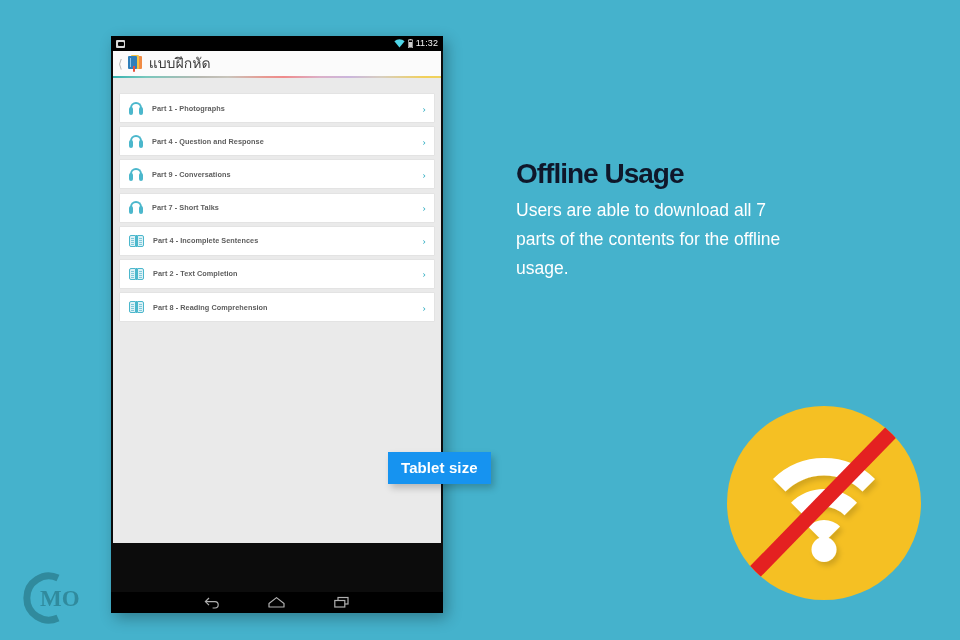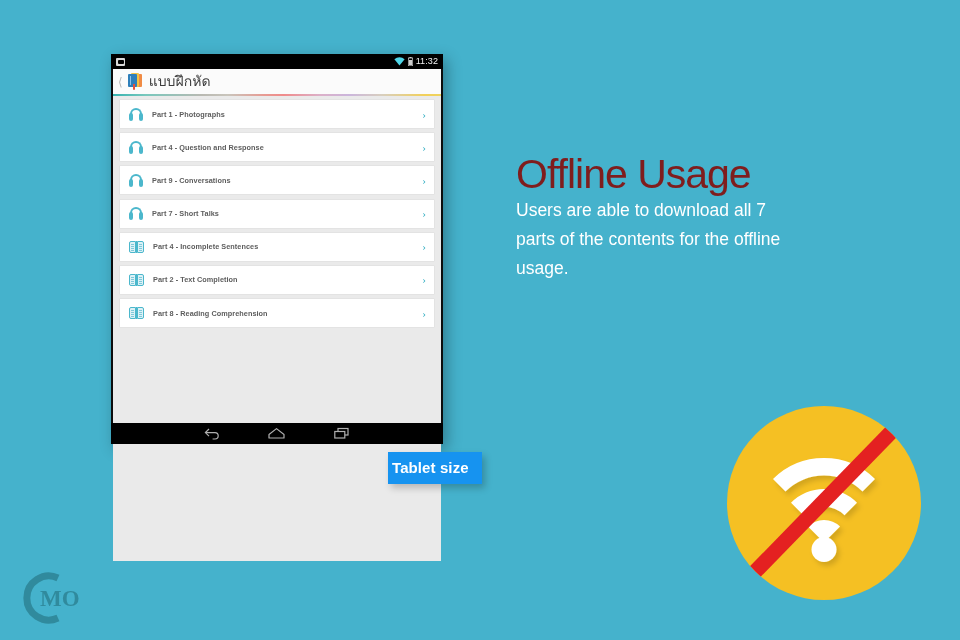--- a/index.html
+++ b/index.html
@@ -7,22 +7,22 @@
     width:960px; height:640px; overflow:hidden;
     font-family:"Liberation Sans", sans-serif;
   }
   #stage{
     position:relative; width:960px; height:640px;
     background:#45B2CC;
   }
 
   
   #tablet{
-    position:absolute; left:111px; top:54px;
-    width:332px; height:390px;
+    position:absolute; left:111px; top:36px;
+    width:332px; height:577px;
     background:#0c0c0c;
     box-shadow:4px 5px 14px rgba(0,0,0,.30);
   }
   .statusbar{
     position:absolute; left:0; top:0; width:332px; height:15px;
     background:#000; display:flex; align-items:center;
     padding:0 5px;
   }
   .sb-left{ display:flex; align-items:center; gap:3px; }
   .sb-right{ margin-left:auto; display:flex; align-items:center; gap:3px;}
@@ -61,21 +61,21 @@
     font-family:"DejaVu Sans", sans-serif;
   }
   .rainbow{
     height:2px;
     background:linear-gradient(to right,
       #36b3b0 0%, #79c8bd 10%, #b9b9b2 27%, #c9c5bc 35%,
       #e79b93 46%, #f08b8b 52%, #dcb0c8 63%, #cbb6dc 72%,
       #d8cfbf 82%, #f2d05a 95%, #efd35e 100%);
   }
 
-  .list{ padding:3px 6px 0 6px;text-align:center; }
+  .list{ padding:15px 6px 0 6px;text-align:center; }
   .row{
     position:relative; background:#ffffff;
     height:30px; margin-bottom:3.2px;
     display:flex; align-items:center;
     border:1px solid #e3e3e3;
     border-radius:1px;
     padding:0 8px 0 9px;
   }
   .row-label{
     color:#5d5d5d; font-size:7.3px; line-height:9px;
@@ -129,37 +129,37 @@
     background:#000; display:flex; align-items:center;
     justify-content:space-around; padding:0 70px;
   }
   .nav-btn{ opacity:.85; }
 
   
   #right{
     position:absolute; left:516px; top:152px; width:400px;
   }
   #right h1{
-    color:#7f1d1d; font-size:41px; line-height:44px;
-    font-weight:normal; letter-spacing:-1px;
+    color:#0f172a; font-size:28px; line-height:44px;
+    font-weight:bold; letter-spacing:-1px;
     font-family:"Liberation Sans", sans-serif;
   }
   #right p{
     color:#ffffff;
     font-size:17.5px; line-height:29px;
     max-width:290px;
     font-family:"Liberation Sans", sans-serif;
   }
 
   
   #badge{
     position:absolute; left:388px; top:452px;
     background:#1693f0; color:#fff;
     font-size:15px; font-weight:bold; line-height:15px;
-    padding:8px 13px 9px 4px;
+    padding:8px 13px 9px 13px;
     box-shadow:3px 4px 7px rgba(0,0,0,.22);
     letter-spacing:.1px;
   }
 
   
   #wifi{ position:absolute; left:727px; top:406px; width:194px; height:194px; }
 
   
   #logo{ position:absolute; left:14px; top:568px; width:72px; height:60px; opacity:.55;}
 </style>

